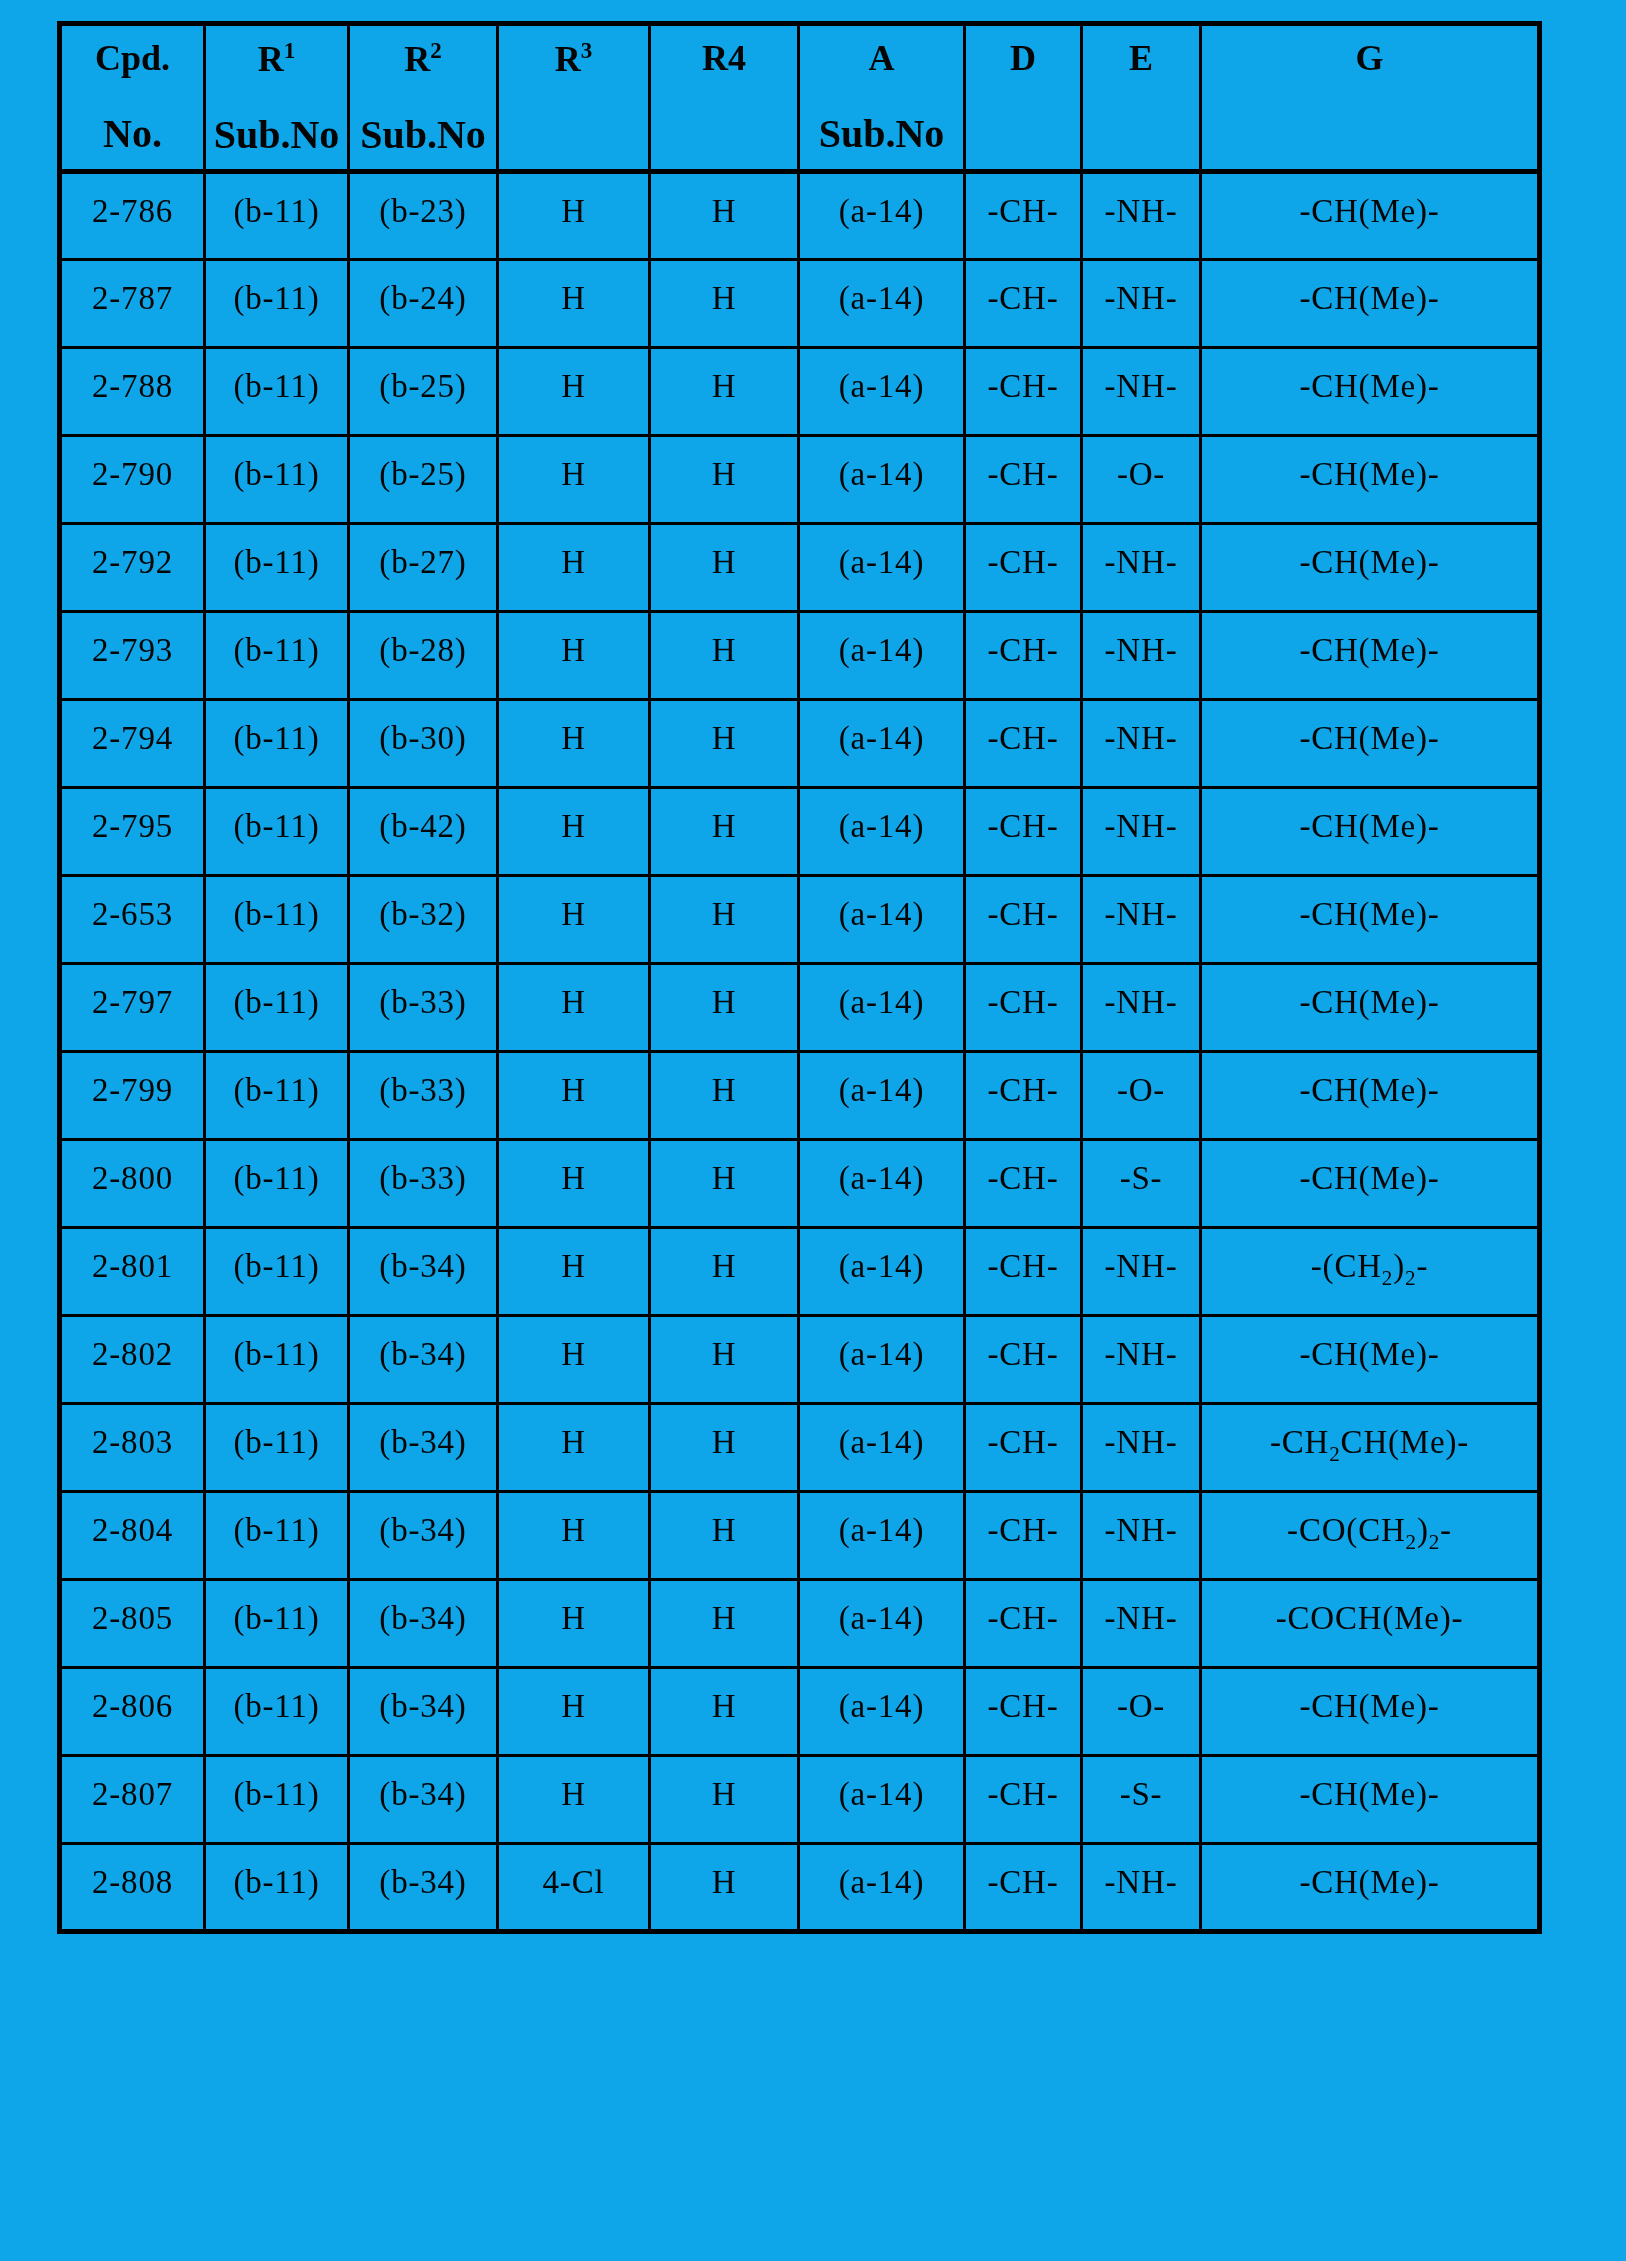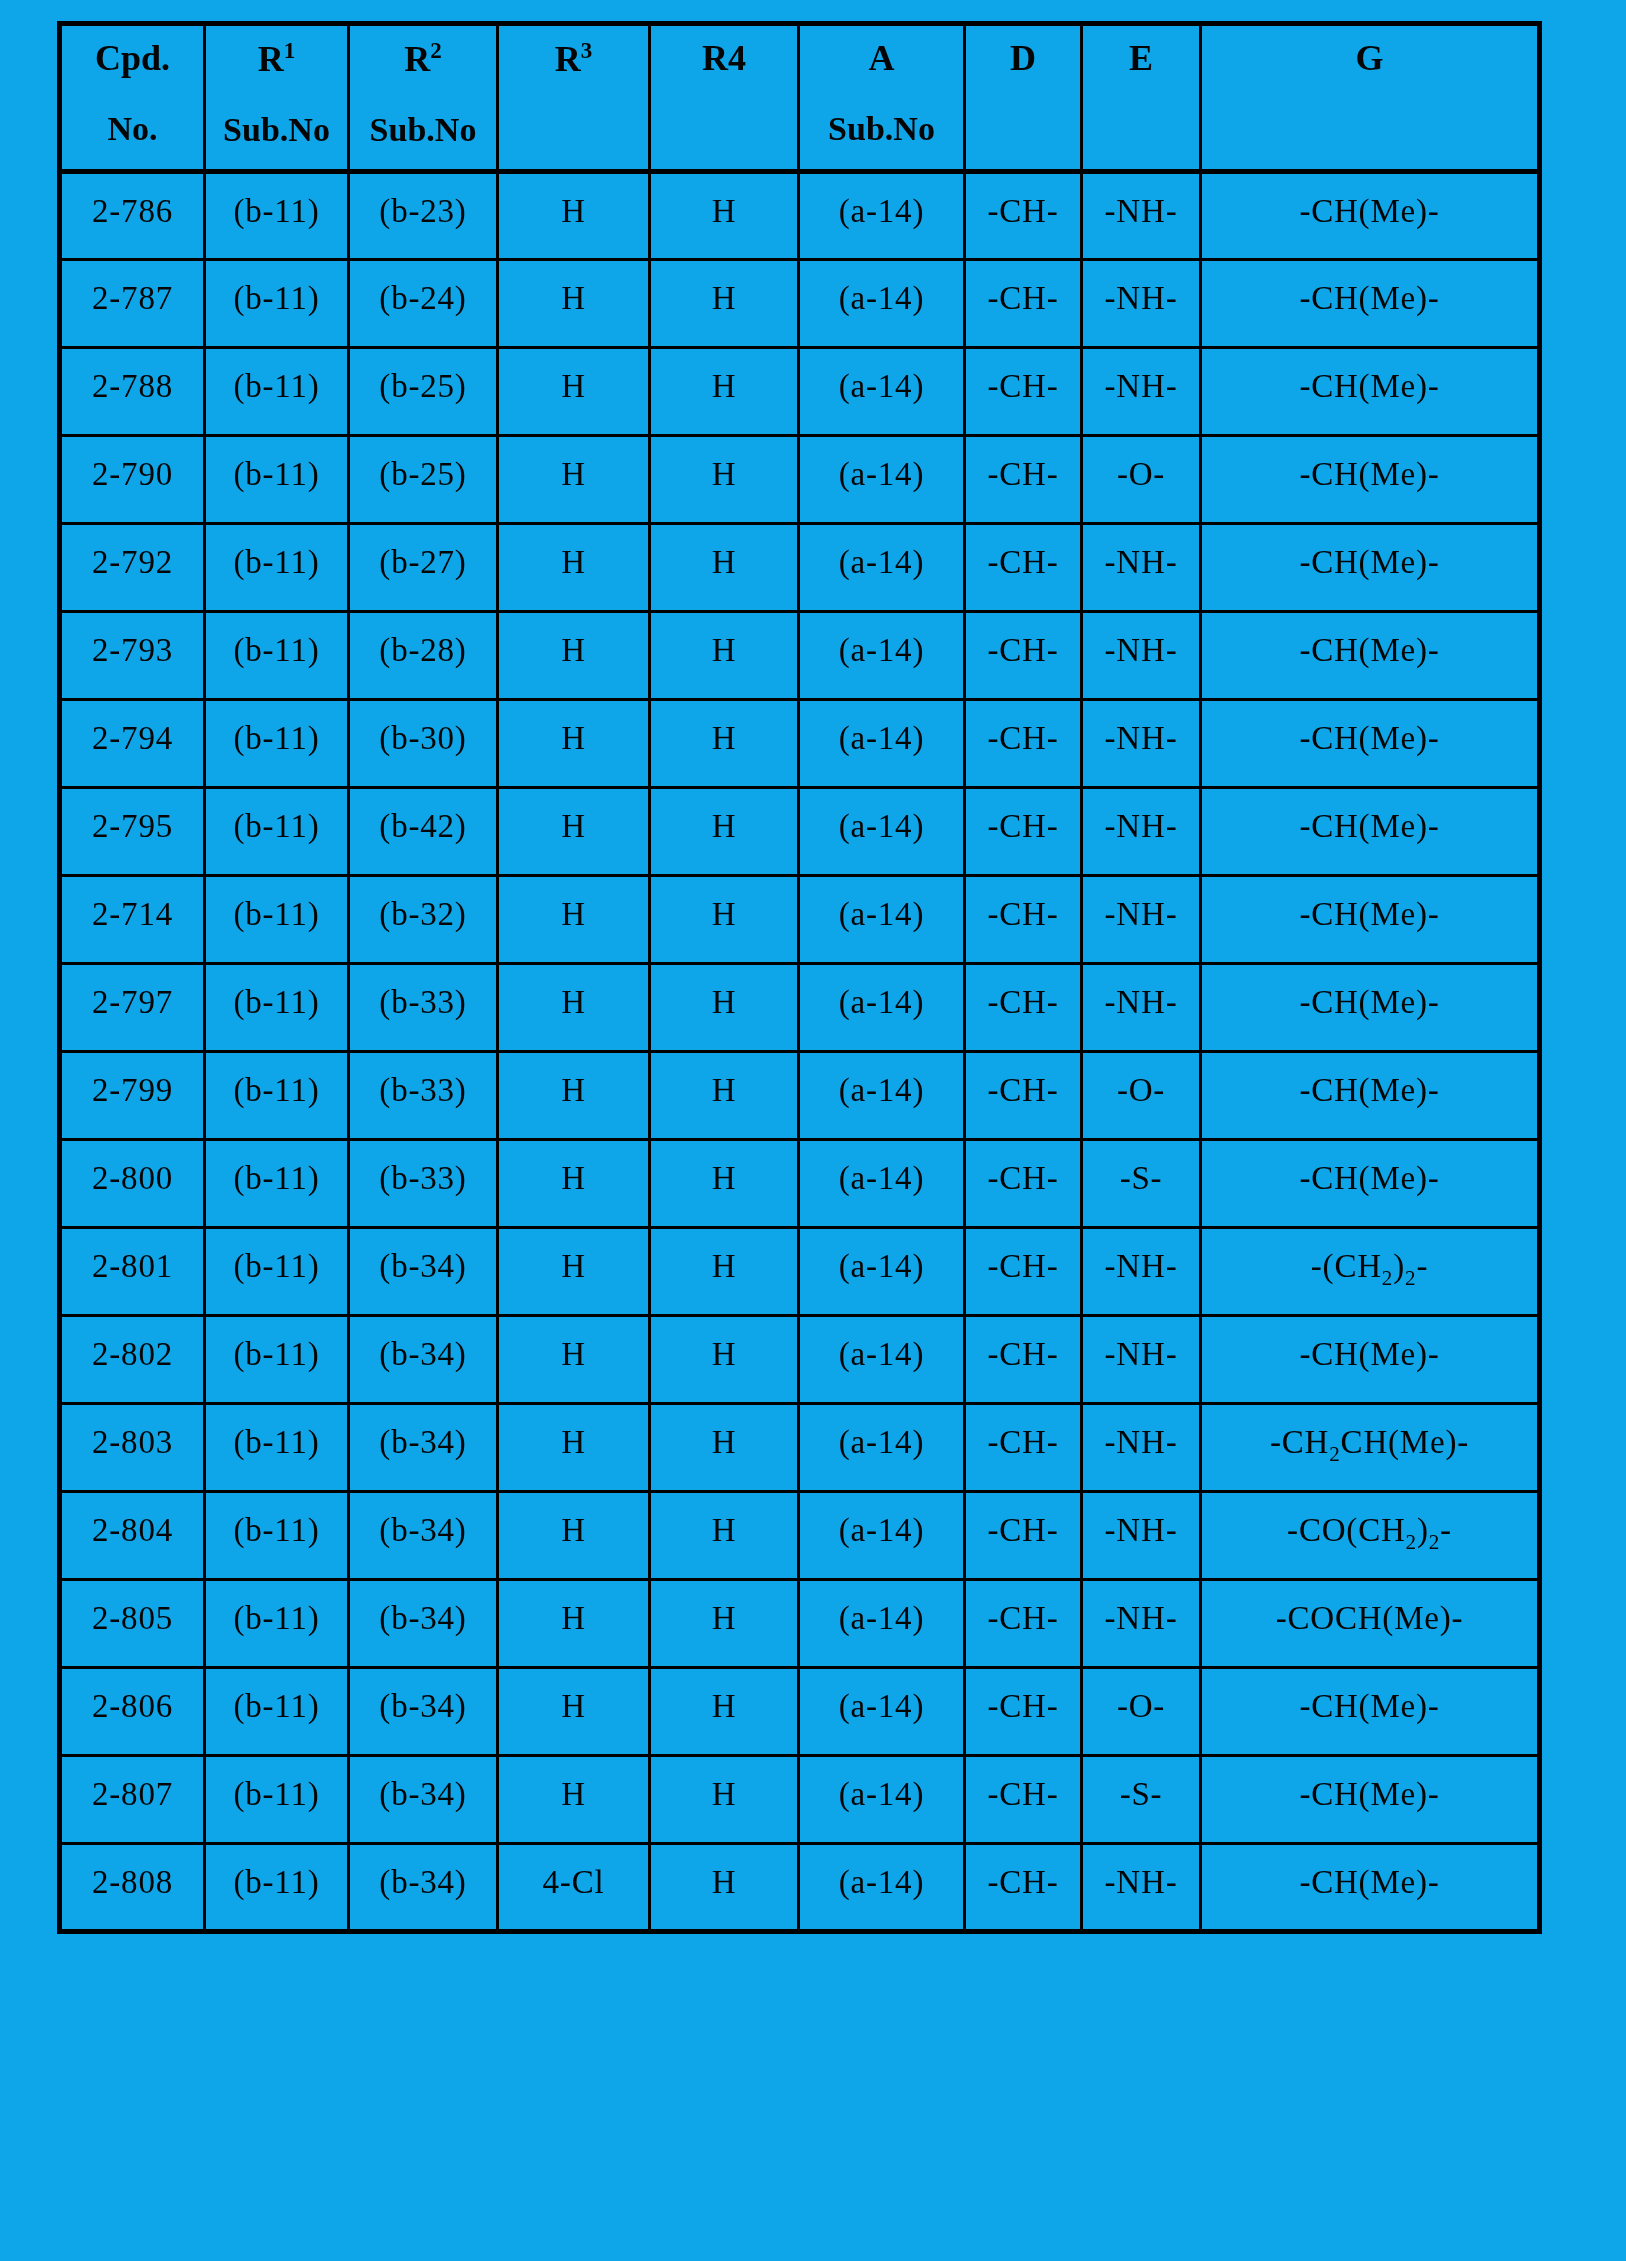--- a/index.html
+++ b/index.html
@@ -27,21 +27,21 @@
     padding:0;
     overflow:hidden;
   }
   thead tr { height:148px; }
   thead th {
     font-weight:bold;
     font-size:36px;
     border-bottom:5.3px solid #000;
   }
   .hline1 { margin-top:10.7px; }
-  .hline2 { margin-top:31px; font-size:34px; min-height:7.6px; }
+  .hline2 { margin-top:31px; font-size:40px; min-height:7.6px; }
   tbody tr { height:88px; }
   tbody td {
     font-size:33px;
     padding-top:18.3px;
     letter-spacing:0.8px;
   }
   sup { font-size:64%; vertical-align:super; }
   sub { font-size:64%; vertical-align:sub; }
 </style>
 </head>
@@ -183,21 +183,21 @@
     <td>(b-11)</td>
     <td>(b-42)</td>
     <td>H</td>
     <td>H</td>
     <td>(a-14)</td>
     <td>-CH-</td>
     <td>-NH-</td>
     <td>-CH(Me)-</td>
   </tr>
         <tr>
-    <td>2-714</td>
+    <td>2-653</td>
     <td>(b-11)</td>
     <td>(b-32)</td>
     <td>H</td>
     <td>H</td>
     <td>(a-14)</td>
     <td>-CH-</td>
     <td>-NH-</td>
     <td>-CH(Me)-</td>
   </tr>
         <tr>

